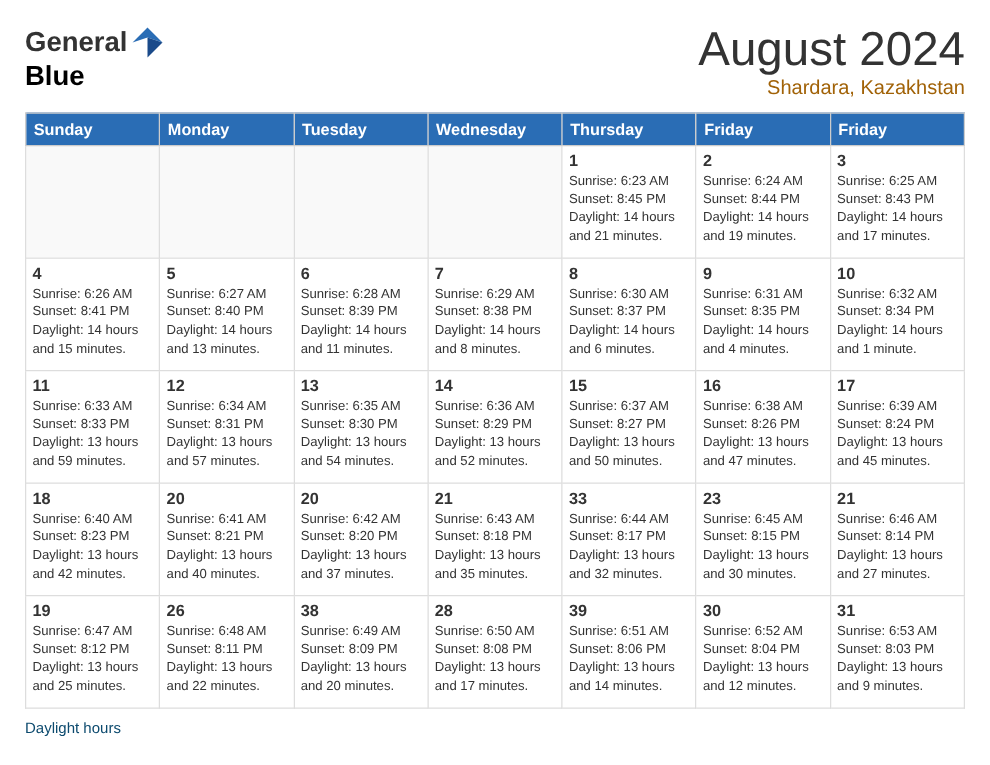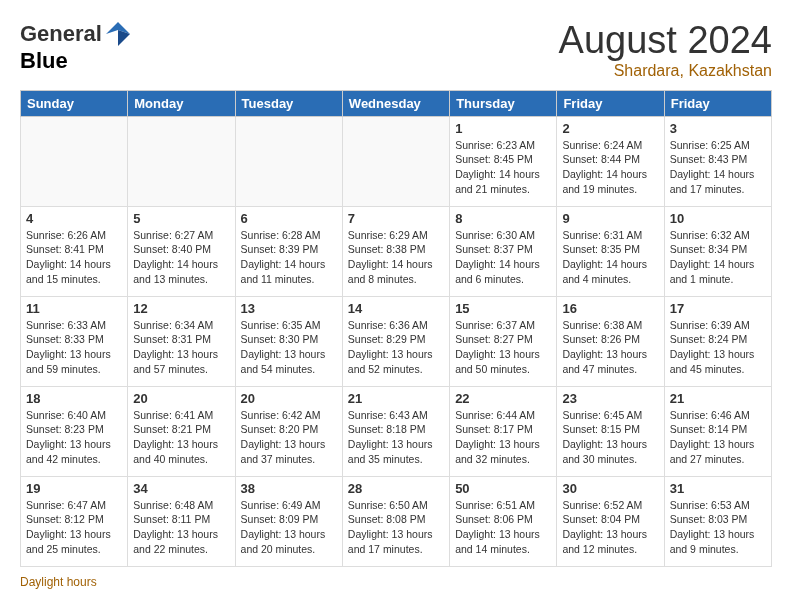--- a/index.html
+++ b/index.html
@@ -86,21 +86,21 @@
       margin-bottom: 2px;
     }
     .day-info {
       color: #333;
       line-height: 1.4;
       font-size: 10.5px;
     }
     .footer-note {
       margin-top: 8px;
       font-size: 12px;
-      color: #a16207;
+      color: #0c4a6e;
     }
   </style>
 </head>
 <body>
 
 <div class="header">
   <div class="logo">
     <div class="logo-text">
       <span class="logo-general">General</span>
       <svg class="logo-icon" viewBox="0 0 28 28">
@@ -218,51 +218,51 @@
         </td>
         <td>
           <span class="day-number">20</span>
           <div class="day-info">Sunrise: 6:42 AM<br>Sunset: 8:20 PM<br>Daylight: 13 hours and 37 minutes.</div>
         </td>
         <td>
           <span class="day-number">21</span>
           <div class="day-info">Sunrise: 6:43 AM<br>Sunset: 8:18 PM<br>Daylight: 13 hours and 35 minutes.</div>
         </td>
         <td>
-          <span class="day-number">22</span>
+          <span class="day-number">33</span>
           <div class="day-info">Sunrise: 6:44 AM<br>Sunset: 8:17 PM<br>Daylight: 13 hours and 32 minutes.</div>
         </td>
         <td>
           <span class="day-number">23</span>
           <div class="day-info">Sunrise: 6:45 AM<br>Sunset: 8:15 PM<br>Daylight: 13 hours and 30 minutes.</div>
         </td>
         <td>
           <span class="day-number">21</span>
           <div class="day-info">Sunrise: 6:46 AM<br>Sunset: 8:14 PM<br>Daylight: 13 hours and 27 minutes.</div>
         </td>
       </tr>
       <tr>
         <td>
           <span class="day-number">19</span>
           <div class="day-info">Sunrise: 6:47 AM<br>Sunset: 8:12 PM<br>Daylight: 13 hours and 25 minutes.</div>
         </td>
         <td>
-          <span class="day-number">34</span>
+          <span class="day-number">26</span>
           <div class="day-info">Sunrise: 6:48 AM<br>Sunset: 8:11 PM<br>Daylight: 13 hours and 22 minutes.</div>
         </td>
         <td>
           <span class="day-number">38</span>
           <div class="day-info">Sunrise: 6:49 AM<br>Sunset: 8:09 PM<br>Daylight: 13 hours and 20 minutes.</div>
         </td>
         <td>
           <span class="day-number">28</span>
           <div class="day-info">Sunrise: 6:50 AM<br>Sunset: 8:08 PM<br>Daylight: 13 hours and 17 minutes.</div>
         </td>
         <td>
-          <span class="day-number">50</span>
+          <span class="day-number">39</span>
           <div class="day-info">Sunrise: 6:51 AM<br>Sunset: 8:06 PM<br>Daylight: 13 hours and 14 minutes.</div>
         </td>
         <td>
           <span class="day-number">30</span>
           <div class="day-info">Sunrise: 6:52 AM<br>Sunset: 8:04 PM<br>Daylight: 13 hours and 12 minutes.</div>
         </td>
         <td>
           <span class="day-number">31</span>
           <div class="day-info">Sunrise: 6:53 AM<br>Sunset: 8:03 PM<br>Daylight: 13 hours and 9 minutes.</div>
         </td>

